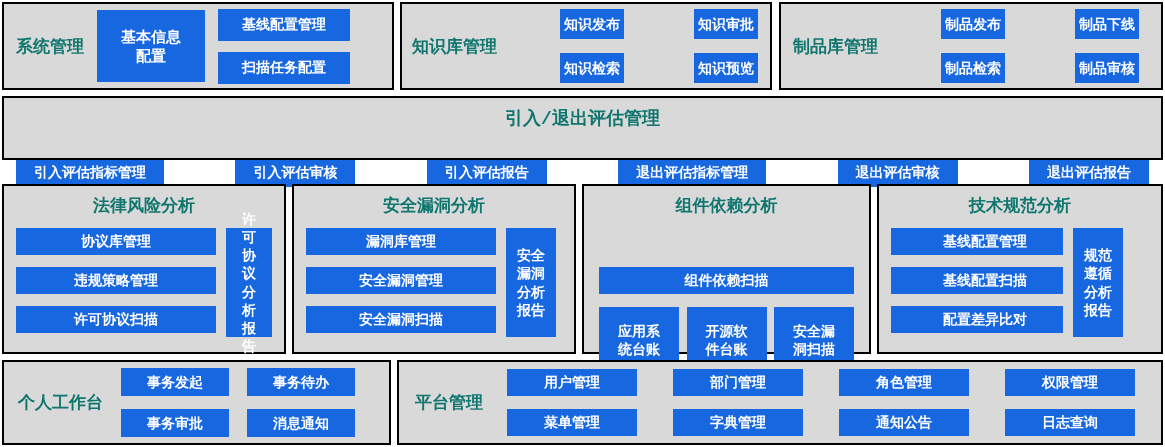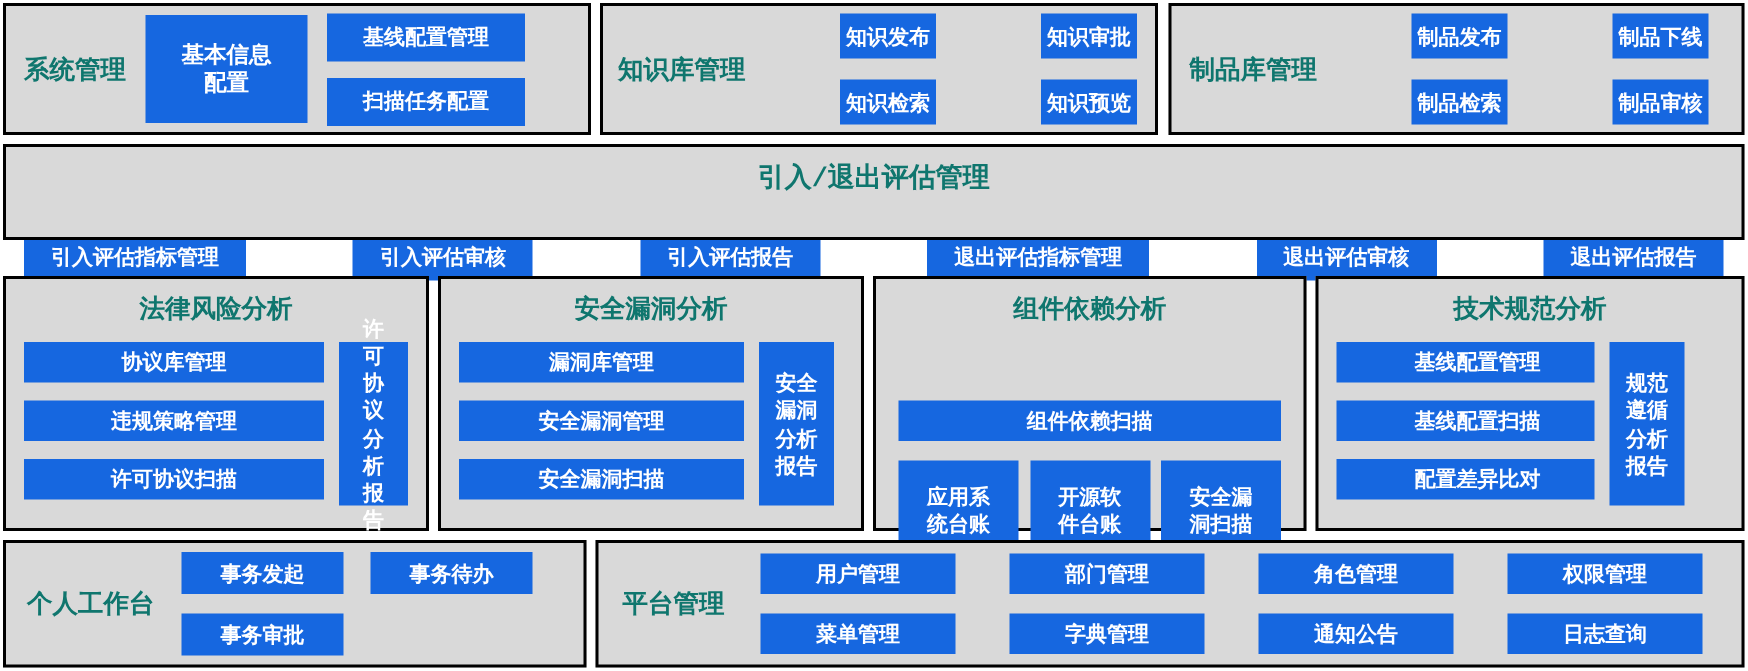--- a/index.html
+++ b/index.html
@@ -146,20 +146,21 @@
       <button class="btn btn-report">规范遵循分析报告</button>
     </div>
   </section>
 
   <section class="sec sec-workspace">
     <span class="sec-title">个人工作台</span>
     <div class="ws-grid">
       <button class="btn">事务发起</button>
       <button class="btn">事务待办</button>
       <button class="btn">事务审批</button>
+      <button class="btn">消息通知</button>
     </div>
   </section>
 
   <section class="sec sec-platform">
     <span class="sec-title">平台管理</span>
     <div class="pf-grid">
       <button class="btn">用户管理</button>
       <button class="btn">部门管理</button>
       <button class="btn">角色管理</button>
       <button class="btn">权限管理</button>

